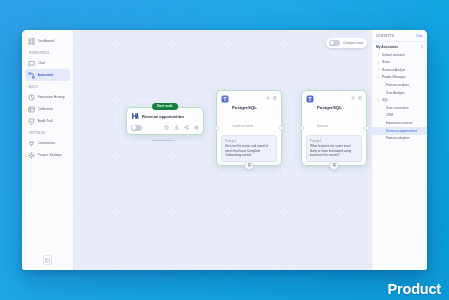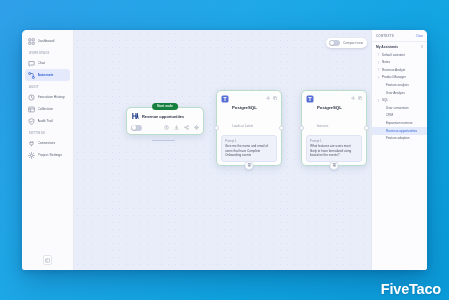--- a/index.html
+++ b/index.html
@@ -590,13 +590,13 @@
               </svg>
             </span>
             <span>Feature adoption</span>
           </div>
         </div>
     </div>
 
   </div>
 </div>
 
-<div id="watermark">FiveTaco</div>
+<div id="watermark">Product</div>
 
 </body></html>

